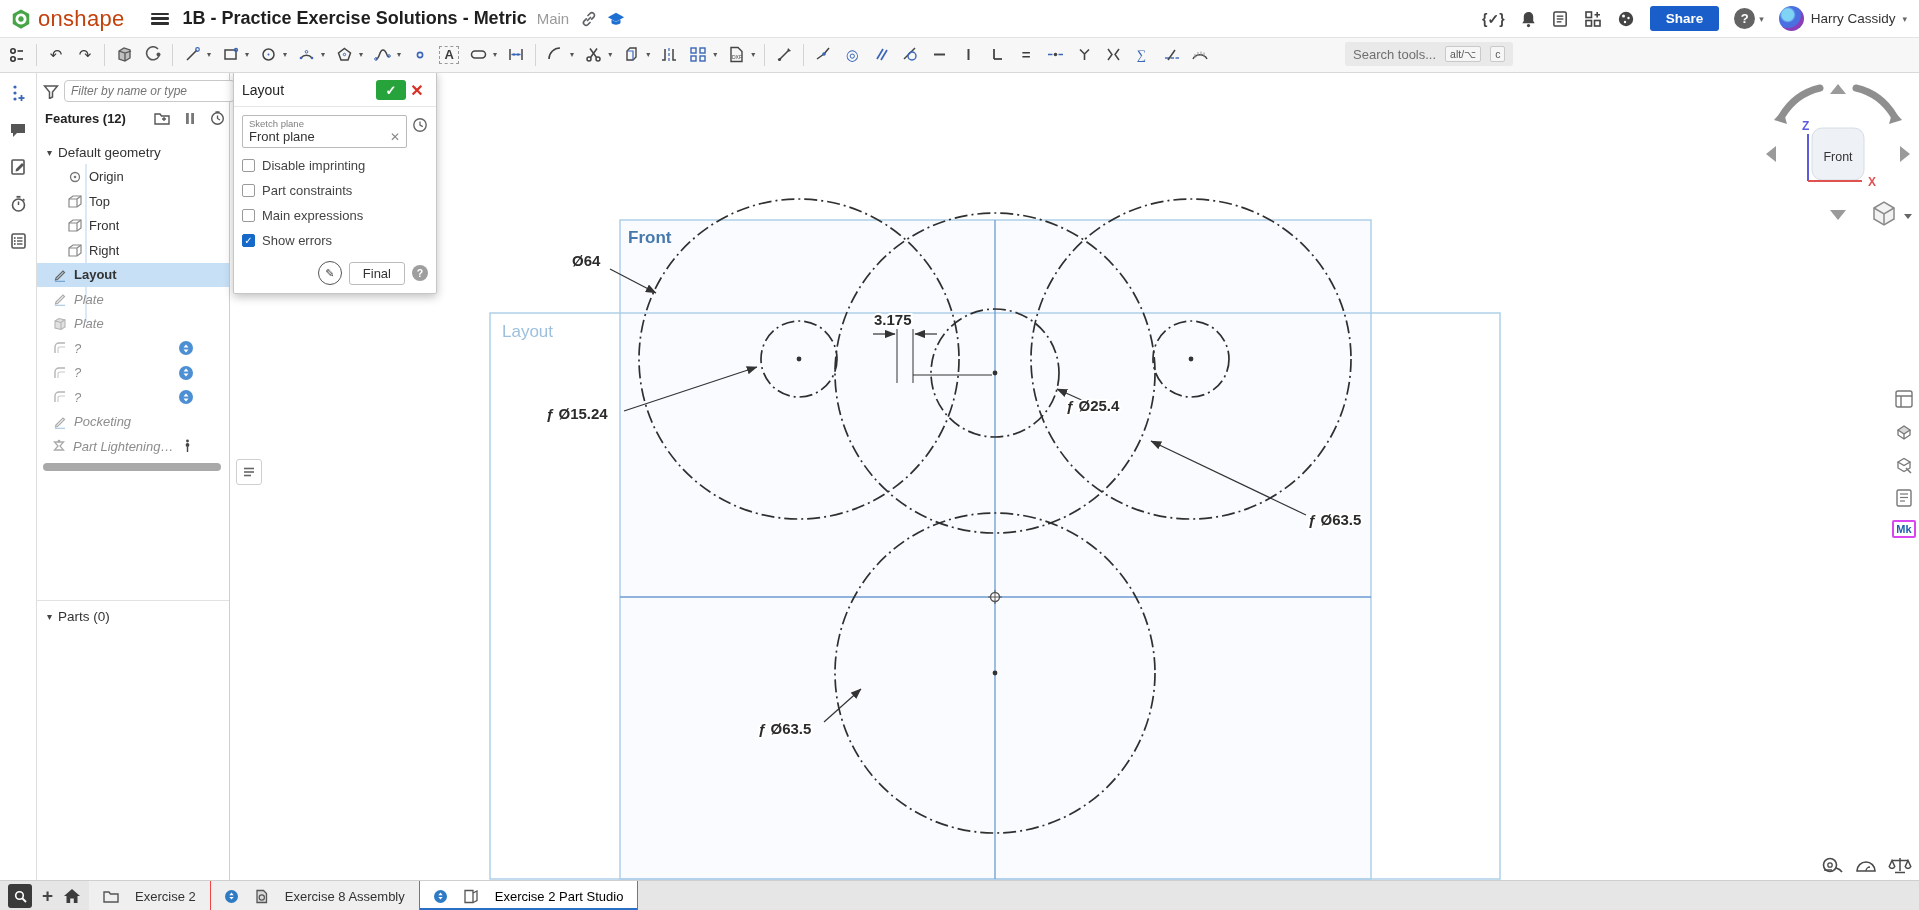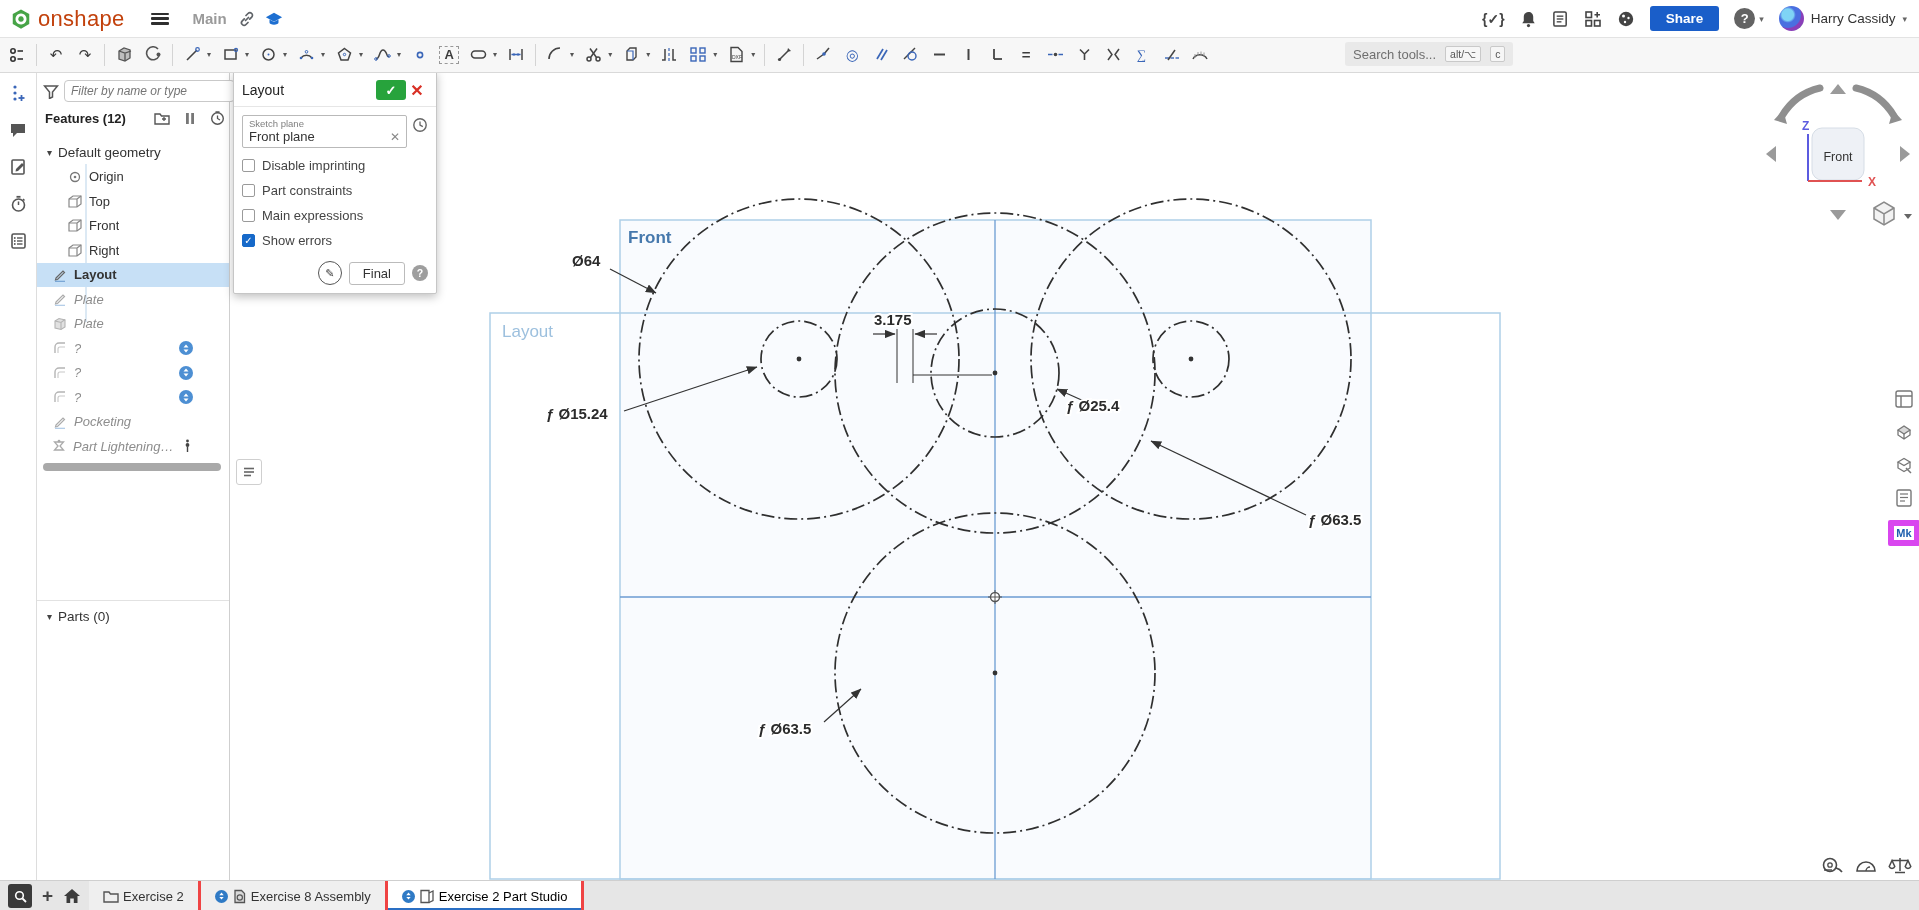--- a/index.html
+++ b/index.html
@@ -8,21 +8,21 @@
   .ic{display:inline-flex;align-items:center;justify-content:center;flex:0 0 auto;}
 
   
   #topbar{position:absolute;left:0;top:0;width:1919px;height:37px;background:#fff;
           border-bottom:1px solid #e3e3e3;display:flex;align-items:center;z-index:40;}
   .brand{display:flex;align-items:center;gap:6px;padding-left:10px;}
   .brand-word{font-size:22px;color:#c2410c;letter-spacing:.3px;}
   .hamburger{width:18px;height:12px;display:flex;flex-direction:column;justify-content:space-between;margin:0 14px 0 26px;cursor:pointer;}
   .hamburger i{height:2.5px;background:#2f2f2f;border-radius:1px;}
   .doc-title{font-size:18px;font-weight:bold;color:#1f1f1f;white-space:nowrap;}
-  .branch{font-size:15px;color:#9a9a9a;margin-left:10px;font-weight:bold;}
+  .branch{font-size:15px;color:#9a9a9a;margin-left:10px;}
   .top-right{position:absolute;right:12px;top:0;height:37px;display:flex;align-items:center;gap:15px;}
   .curly{font-size:14px;color:#444;font-weight:bold;}
   .share-btn{background:#1a5ec9;color:#fff;font-size:13.5px;font-weight:bold;
              padding:5px 16px;border-radius:3px;cursor:pointer;}
   .help-circle{width:21px;height:21px;border-radius:50%;background:#636363;color:#fff;
                font-size:13px;font-weight:bold;display:flex;align-items:center;justify-content:center;}
   .caret{font-size:9px;color:#666;}
   .avatar{width:25px;height:25px;border-radius:50%;
           background:radial-gradient(circle at 35% 35%,#7fd4f5 0 25%,#4a6fe0 35% 55%,#8a3fb8 60% 75%,#2b9e6e 80% 100%);}
   .username{font-size:13.5px;color:#333;}
@@ -102,35 +102,35 @@
   #canvas-layer{position:absolute;left:0;top:0;width:1919px;height:910px;z-index:1;}
   .sel-list-btn{position:absolute;left:236px;top:459px;width:24px;height:24px;background:#fff;border:1px solid #cfcfcf;
                 border-radius:3px;z-index:5;display:flex;align-items:center;justify-content:center;color:#666;cursor:pointer;}
 
   
   #viewcube{position:absolute;left:1752px;top:68px;width:175px;height:175px;z-index:5;}
 
   
   #rightdock{position:absolute;right:2px;top:388px;width:26px;display:flex;flex-direction:column;gap:11px;z-index:5;align-items:center;}
   .dock-ic{width:22px;height:22px;color:#4a4a4a;cursor:pointer;display:flex;align-items:center;justify-content:center;}
-  .mk-badge{font-size:11px;font-weight:bold;color:#1d5fae;border:6px solid #d946ef;border-radius:2px;padding:1px 2px;background:#fff;cursor:pointer;}
+  .mk-badge{font-size:11px;font-weight:bold;color:#1d5fae;border:2px solid #d946ef;border-radius:2px;padding:1px 2px;background:#fff;cursor:pointer;}
 
   
   #measure-strip{position:absolute;left:1820px;top:856px;display:flex;gap:12px;z-index:5;}
   .meas-ic{width:22px;height:22px;color:#4a4a4a;cursor:pointer;}
 
   
   #tabbar{position:absolute;left:0;top:880px;width:1919px;height:30px;background:#e6e6e6;
           border-top:1px solid #cfcfcf;display:flex;align-items:stretch;z-index:40;}
   .tb-left{display:flex;align-items:center;gap:10px;padding:0 8px;}
   .searchsq{width:24px;height:24px;background:#3a3a3a;border-radius:3px;display:flex;align-items:center;justify-content:center;cursor:pointer;}
   .plus-ic{font-size:19px;color:#444;font-weight:bold;cursor:pointer;}
   .home-ic{color:#3c3c3c;cursor:pointer;}
-  .tab{display:flex;align-items:center;gap:4px;padding:0 14px;font-size:13px;color:#333;
-       border-right:3px solid #ef4444;cursor:pointer;background:#efefef;}
+  .tab{display:flex;align-items:center;gap:16px;padding:0 14px;font-size:13px;color:#333;
+       border-right:1px solid #ef4444;cursor:pointer;background:#efefef;}
   .tab.active{background:#fff;box-shadow:inset 0 -3px 0 #2a6fc4;color:#000;}
   .tab-badge{width:13px;height:13px;border-radius:50%;background:#2f7ac5;display:inline-flex;align-items:center;justify-content:center;}
   .tabico{color:#555;display:inline-flex;}
 </style>
 </head>
 <body>
 
 <div id="app">
 
   <svg id="canvas-layer" viewBox="0 0 1919 910">
@@ -211,20 +211,21 @@
         <path d="M12 1.5 L21 6.5 V17.5 L12 22.5 L3 17.5 V6.5 Z" fill="#47a447"></path>
         <path d="M12 6 a6 6 0 1 0 0.01 0 Z M12 9 a3 3 0 1 1 -0.01 0 Z" fill="#fff" fill-rule="evenodd"></path>
       </svg>
       <span class="brand-word">onshape</span>
     </div>
     <div class="hamburger">
         <i></i>
         <i></i>
         <i></i>
       </div>
+    <span class="doc-title">1B - Practice Exercise Solutions - Metric</span>
     <span class="branch">Main</span>
     <span class="ic" style="margin-left:12px">
       <svg width="16" height="16" viewBox="0 0 16 16">
           <g stroke="#5f6368" stroke-width="1.7" fill="none" stroke-linecap="round">
             <path d="M6.5 9.5 L9.5 6.5"></path>
             <path d="M7 4.5 L9 2.5 a2.6 2.6 0 0 1 3.7 3.7 L10.7 8.2"></path>
             <path d="M9 11.5 L7 13.5 a2.6 2.6 0 0 1 -3.7-3.7 L5.3 7.8"></path>
           </g>
         </svg>
     </span>

